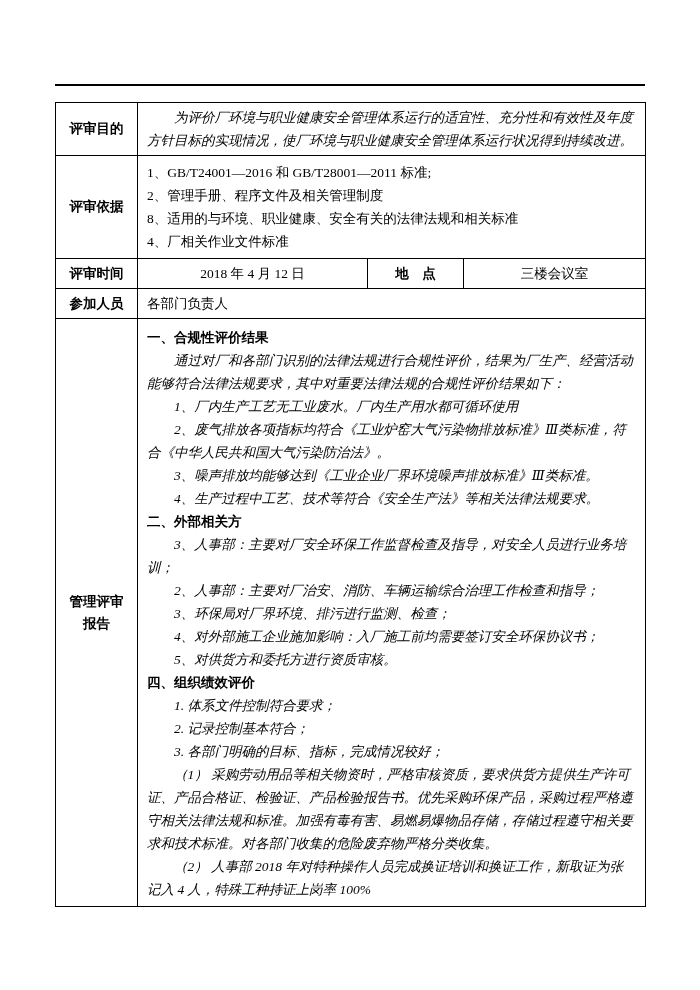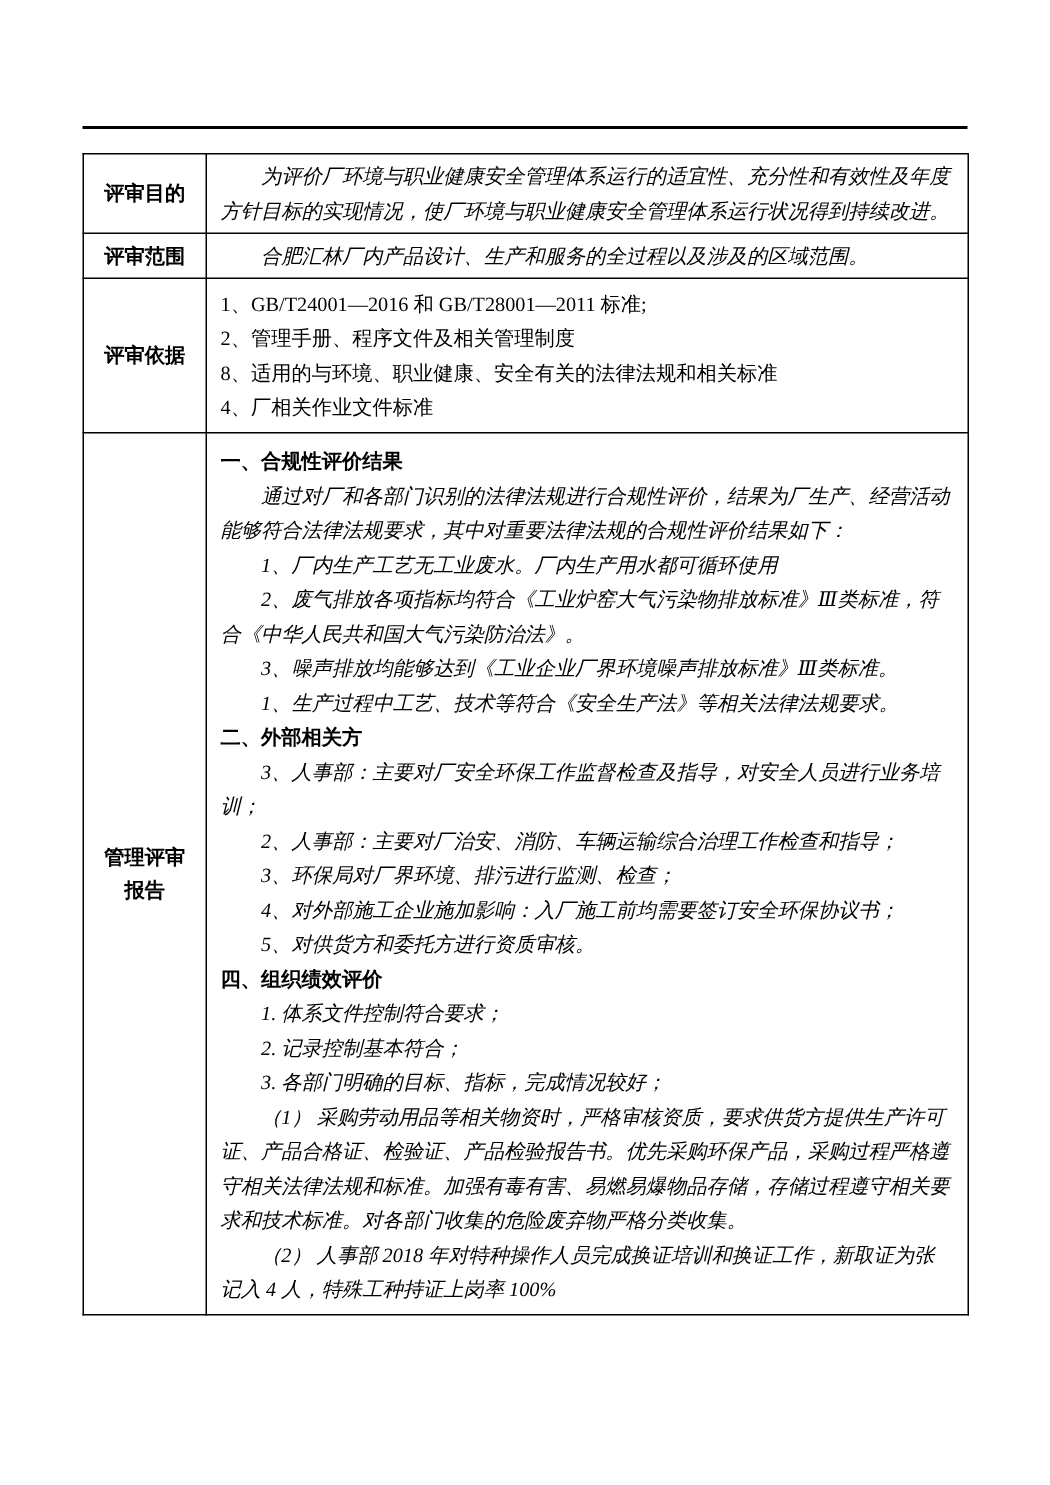--- a/index.html
+++ b/index.html
@@ -77,51 +77,57 @@
     </colgroup>
 
     <tbody>
         <tr class="row-purpose">
       <td class="label-cell">评审目的</td>
       <td class="content-cell" colspan="3">
         <div class="indent">为评价厂环境与职业健康安全管理体系运行的适宜性、充分性和有效性及年度方针目标的实现情况，使厂环境与职业健康安全管理体系运行状况得到持续改进。</div>
       </td>
     </tr>
 
-    <tr class="row-scope">
-      <td class="label-cell">评审范围</td>
-      <td class="content-cell" colspan="3">
-        <div class="indent">合肥汇林厂内产品设计、生产和服务的全过程以及涉及的区域范围。</div>
-      </td>
-    </tr>
 
     <tr class="row-basis">
       <td class="label-cell">评审依据</td>
       <td class="content-cell" colspan="3">
         <div class="blk">1、GB/T24001—2016 和 GB/T28001—2011 标准;</div>
         <div class="blk">2、管理手册、程序文件及相关管理制度</div>
         <div class="blk">8、适用的与环境、职业健康、安全有关的法律法规和相关标准</div>
         <div class="blk">4、厂相关作业文件标准</div>
       </td>
     </tr>
 
+    <tr class="row-time">
+      <td class="label-cell">评审时间</td>
+      <td class="content-cell center">2018 年 4 月 12 日</td>
+      <td class="content-cell center bold">地　点</td>
+      <td class="content-cell center">三楼会议室</td>
+    </tr>
 
+    <tr class="row-participants">
+      <td class="label-cell">参加人员</td>
+      <td class="content-cell" colspan="3">
+        <div>各部门负责人</div>
+      </td>
+    </tr>
 
     <tr class="row-report">
       <td class="label-cell">
         <div>管理评审</div>
         <div>报告</div>
       </td>
       <td class="report-cell" colspan="3">
         <div class="blk heading">一、合规性评价结果</div>
         <div class="blk indent">通过对厂和各部门识别的法律法规进行合规性评价，结果为厂生产、经营活动能够符合法律法规要求，其中对重要法律法规的合规性评价结果如下：</div>
         <div class="blk indent">1、厂内生产工艺无工业废水。厂内生产用水都可循环使用</div>
         <div class="blk indent">2、废气排放各项指标均符合《工业炉窑大气污染物排放标准》Ⅲ类标准，符合《中华人民共和国大气污染防治法》。</div>
         <div class="blk indent">3、噪声排放均能够达到《工业企业厂界环境噪声排放标准》Ⅲ类标准。</div>
-        <div class="blk indent">1、生产过程中工艺、技术等符合《安全生产法》等相关法律法规要求。</div>
+        <div class="blk indent">4、生产过程中工艺、技术等符合《安全生产法》等相关法律法规要求。</div>
         <div class="blk heading">二、外部相关方</div>
         <div class="blk indent">3、人事部：主要对厂安全环保工作监督检查及指导，对安全人员进行业务培训；</div>
         <div class="blk indent">2、人事部：主要对厂治安、消防、车辆运输综合治理工作检查和指导；</div>
         <div class="blk indent">3、环保局对厂界环境、排污进行监测、检查；</div>
         <div class="blk indent">4、对外部施工企业施加影响：入厂施工前均需要签订安全环保协议书；</div>
         <div class="blk indent">5、对供货方和委托方进行资质审核。</div>
         <div class="blk heading">四、组织绩效评价</div>
         <div class="blk indent">1.  体系文件控制符合要求；</div>
         <div class="blk indent">2.  记录控制基本符合；</div>
         <div class="blk indent">3.  各部门明确的目标、指标，完成情况较好；</div>

